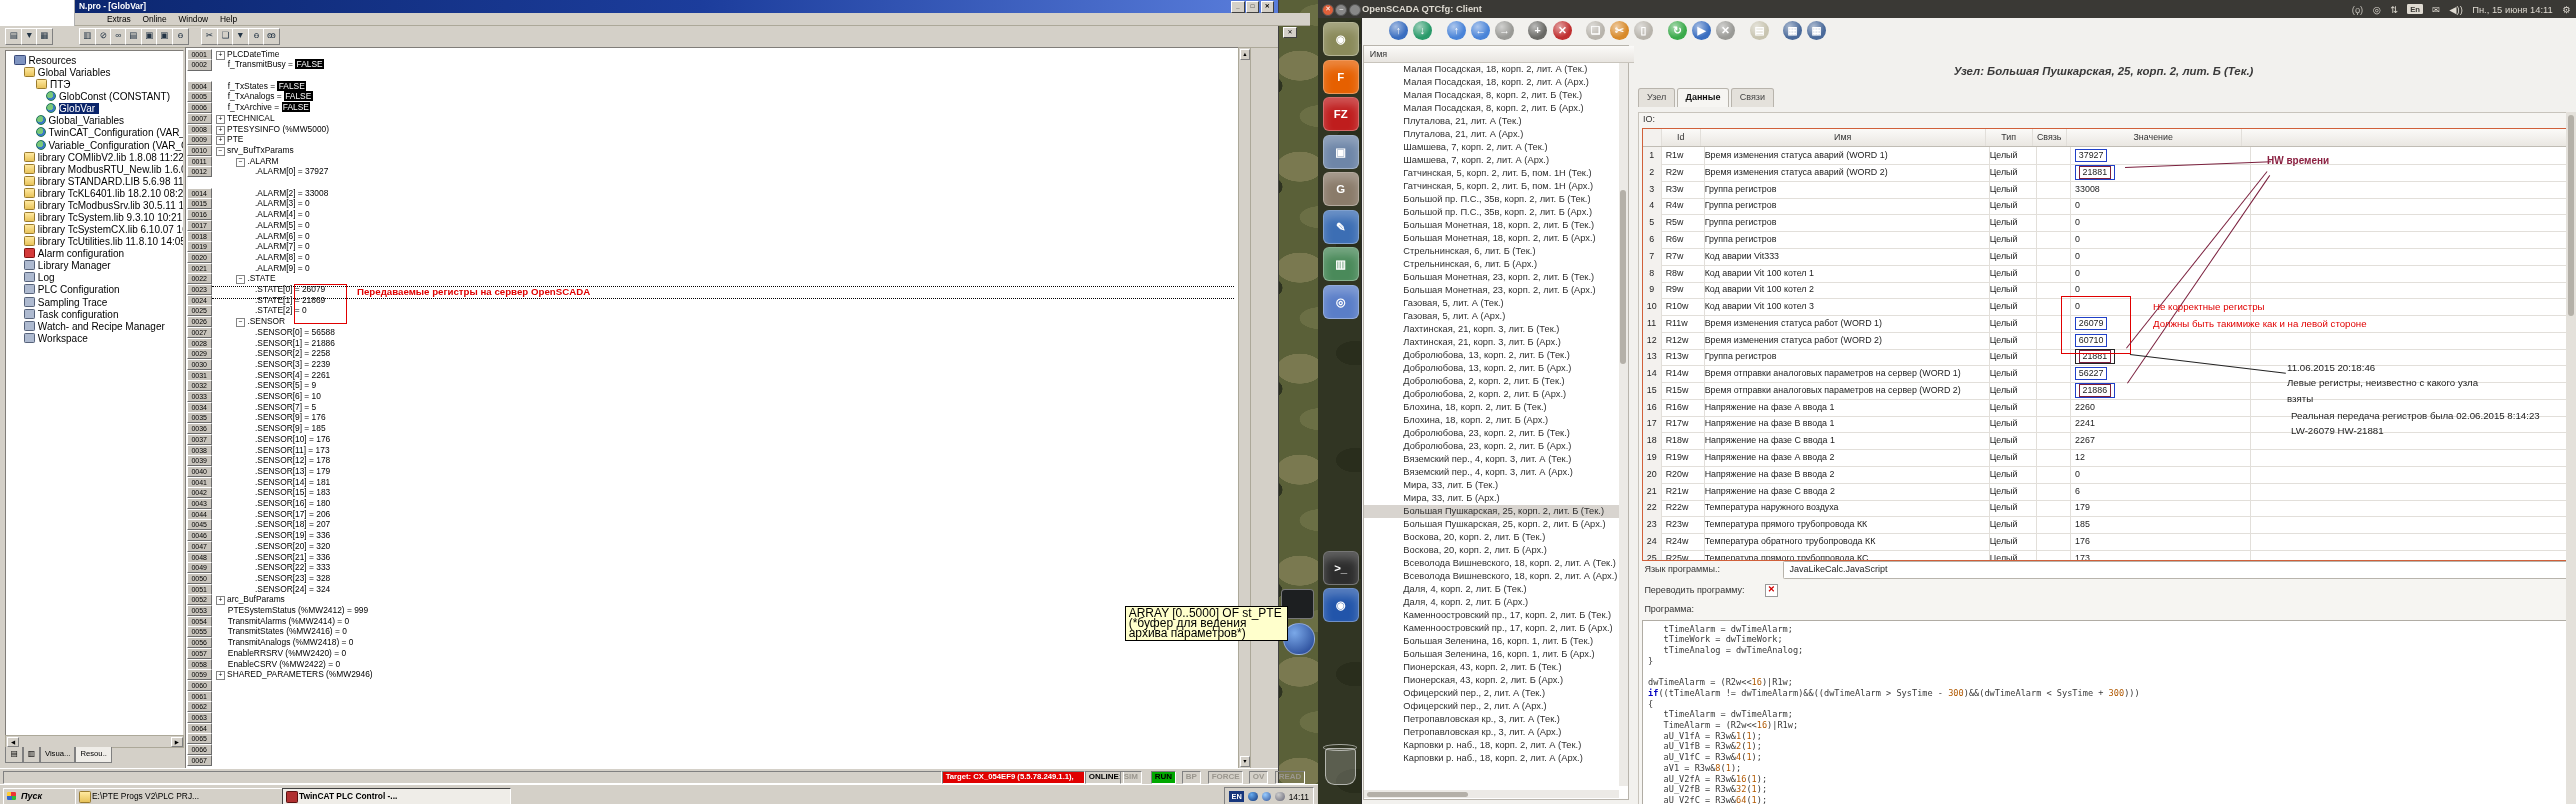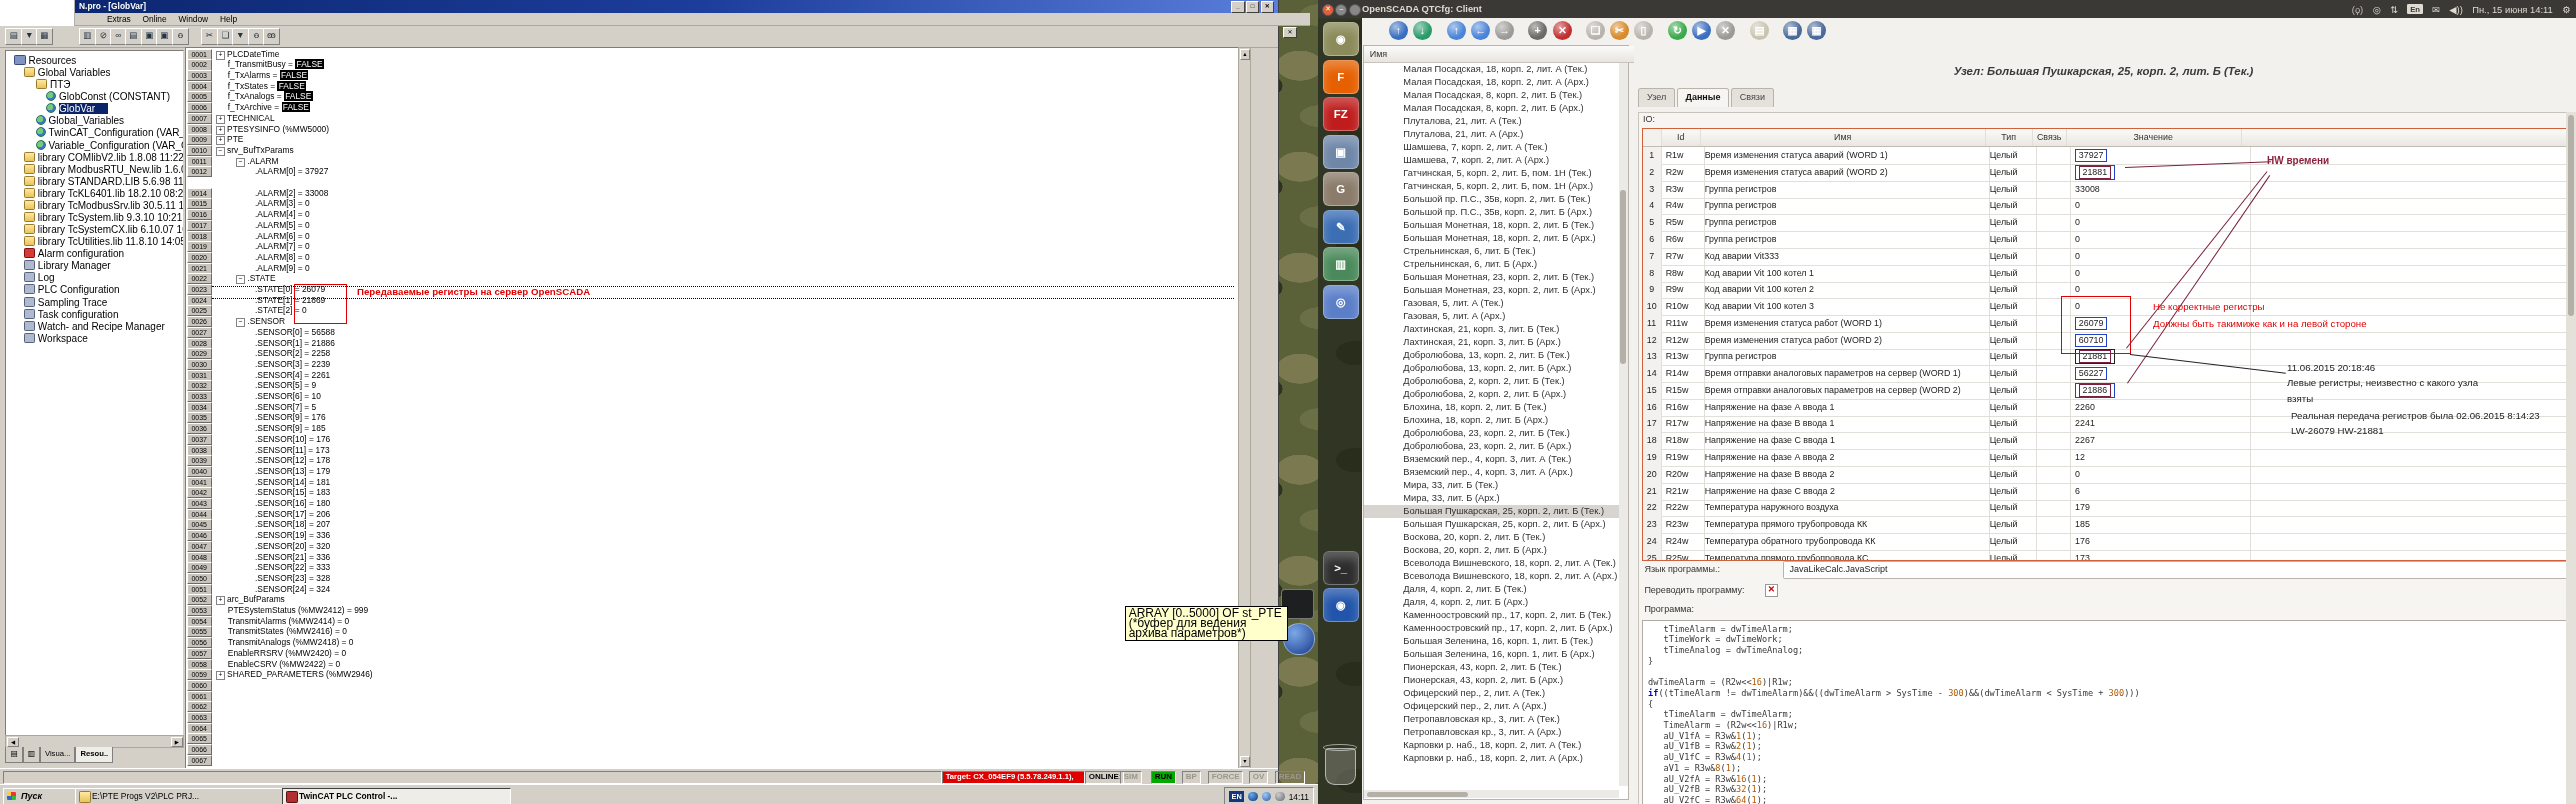--- a/index.html
+++ b/index.html
@@ -32,26 +32,26 @@
   
   #respanel{position:absolute;left:5.4px;top:50px;width:177px;height:686px;background:#fff;
     border:1.3px inset #d4d0c8;overflow:hidden;font-size:10px;}
   .treeitem{position:absolute;height:11.4px;line-height:11.4px;white-space:nowrap;cursor:default;}
   .tico{display:inline-block;width:9.4px;height:8px;margin-right:2.7px;vertical-align:-0.7px;border-radius:1.3px;}
   .ico-res{background:#7f94c0;border:0.7px solid #3a4a7a;}
   .ico-folder{background:linear-gradient(#ffe9a0,#e8c35a);border:0.7px solid #9a7b2d;}
   .ico-globe{background:radial-gradient(circle at 40% 40%,#79c879 45%,#3a78c8 46%);border-radius:50%;border:0.7px solid #275;width:8px;}
   .ico-alarm{background:#d43a3a;border:0.7px solid #801010;}
   .ico-misc{background:#aebad0;border:0.7px solid #56627a;}
-  .tsel{background:#0a246a;color:#fff;padding-right:13px;}
+  .tsel{background:#0a246a;color:#fff;padding-right:4px;}
   #res-hscroll{position:absolute;left:5.4px;top:735px;width:177px;height:10.7px;background:#d4d0c8;border:0.7px solid #aca899;}
   .harrow{position:absolute;top:0.7px;width:10px;height:8px;background:#d4d0c8;border:0.7px solid;border-color:#fff #808080 #808080 #fff;font-size:5.4px;text-align:center;line-height:8px;}
   #res-tabs{position:absolute;left:5.4px;top:747px;height:16px;display:flex;font-size:7.7px;}
   .rtab{border:0.7px solid #808080;border-top:none;background:#d4d0c8;padding:1.3px 4px;line-height:12px;white-space:nowrap;}
-  .rtab.active{background:#efede8;font-weight:bold;}
+  .rtab.active{background:#efede8;font-weight:normal;}
   
   #varlist{position:absolute;left:185px;top:47px;width:1053px;height:720px;background:#fff;
     border:1.3px inset #d4d0c8;overflow:hidden;}
   .vrow{position:absolute;left:0;width:100%;height:10.7px;line-height:10.7px;font-size:8.4px;white-space:nowrap;}
   .vnum{position:absolute;left:0.7px;top:0;width:23px;height:9.4px;background:#c8c4bc;
     border:0.7px solid;border-color:#fff #6a6a6a #6a6a6a #fff;text-align:center;font-size:7px;line-height:9.4px;color:#000;}
   .vtext{position:absolute;left:27px;top:0;}
   .glyphbox{display:inline-block;width:7.4px;height:7.4px;border:0.7px solid #848484;background:#fff;
     font-size:6.7px;line-height:6px;text-align:center;vertical-align:0px;margin-right:2px;color:#000;}
   .hlval{background:#000;color:#fff;padding:0 1.3px;}
@@ -250,24 +250,20 @@
       </div>
 
     <div id="varlist">
         <div class="vrow" style="top: 0.7px;">
           <span class="vnum">0001</span>
           <span class="vtext p0"><span class="glyphbox">+</span><span>PLCDateTime</span></span>
         </div>
         <div class="vrow" style="top: 11.4px;">
           <span class="vnum">0002</span>
           <span class="vtext p1"><span>f_TransmitBusy</span> = <span class="hlval">FALSE</span></span>
-        </div>
-        <div class="vrow" style="top: 22px;">
-          <span class="vnum">0003</span>
-          <span class="vtext p1"><span>f_TxAlarms</span> = <span class="hlval">FALSE</span></span>
         </div>
         <div class="vrow" style="top: 33px;">
           <span class="vnum">0004</span>
           <span class="vtext p1"><span>f_TxStates</span> = <span class="hlval">FALSE</span></span>
         </div>
         <div class="vrow" style="top: 43px;">
           <span class="vnum">0005</span>
           <span class="vtext p1"><span>f_TxAnalogs</span> = <span class="hlval">FALSE</span></span>
         </div>
         <div class="vrow" style="top: 54px;">

